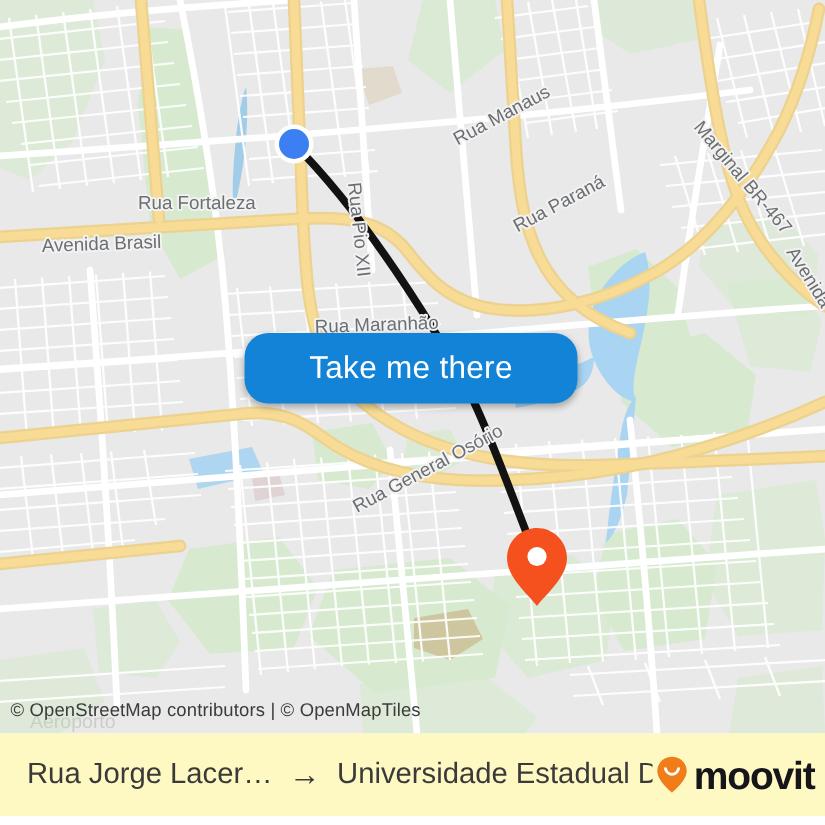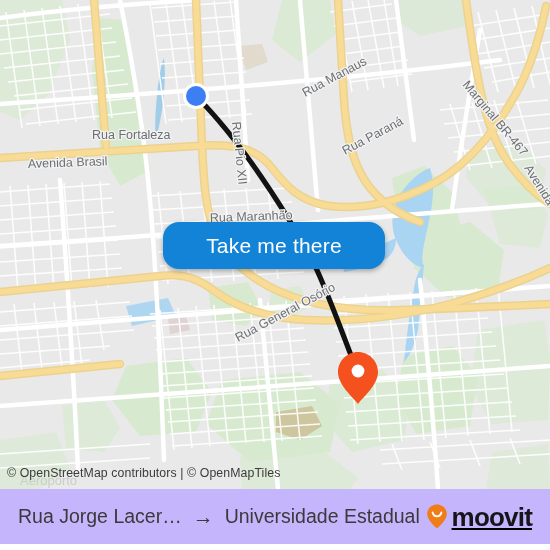--- a/index.html
+++ b/index.html
@@ -80,21 +80,21 @@
     z-index: 8;
     user-select: none;
   }
   
   #footer {
     position: absolute;
     left: 0;
     top: 489px;
     width: 550px;
     height: 55px;
-    background: #c4b5fd;
+    background: #fef9c3;
     display: flex;
     align-items: center;
     z-index: 10;
   }
   #footer-route {
     display: flex;
     align-items: center;
     margin-left: 18px;
     flex: 1;
     min-width: 0;
@@ -108,23 +108,22 @@
   }
   #route-arrow {
     margin: 0 11px;
     font-size: 21px;
     color: #3a3a3a;
     line-height: 1;
   }
   #moovit-logo {
     display: flex;
     align-items: center;
-    margin-right: 18px;
+    margin-right: 7px;
     flex: none;
-    text-decoration: underline;
   }
   #moovit-wordmark {
     font-size: 26px;
     font-weight: bold;
     color: #16161a;
     letter-spacing: -0.8px;
     font-family: "Liberation Sans", sans-serif;
     line-height: 1;
   }
 </style>

